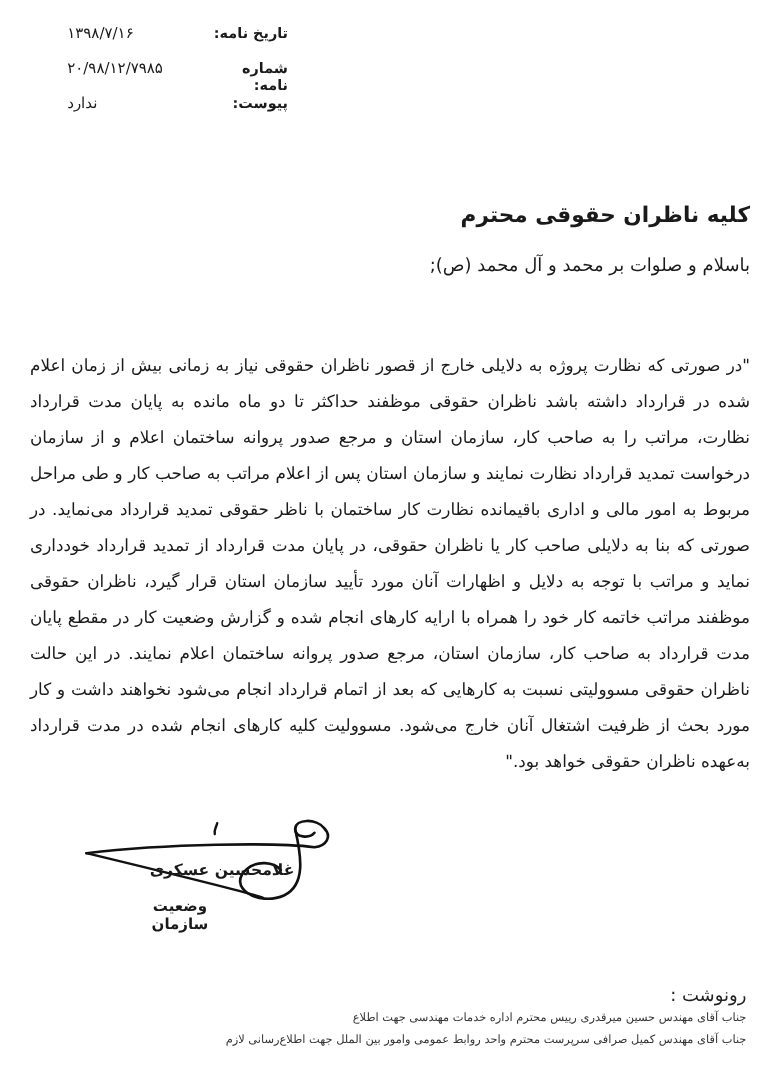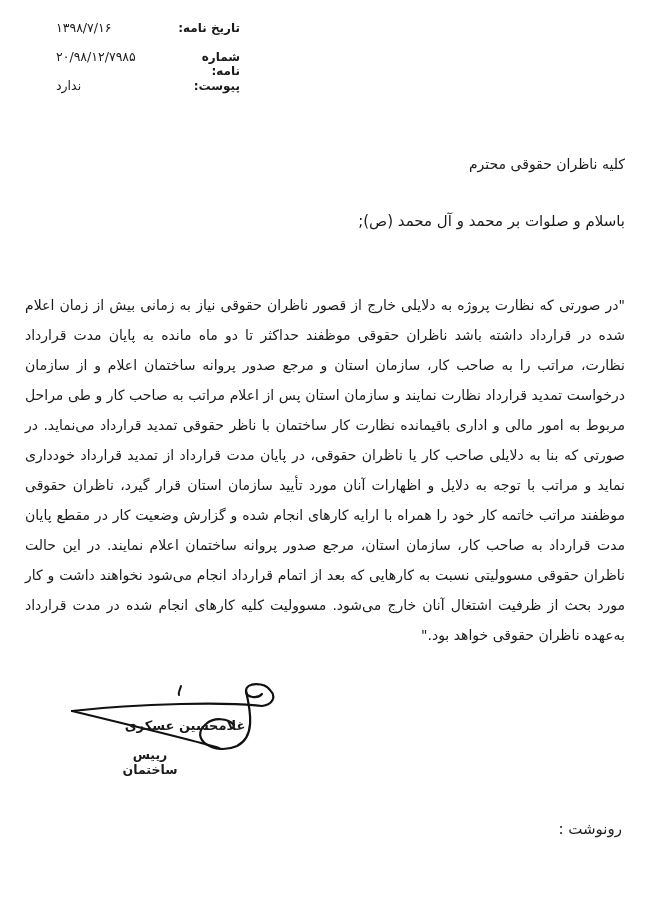--- a/index.html
+++ b/index.html
@@ -15,21 +15,21 @@
   }
   
   .meta{position:absolute;top:20px;left:28px;width:212px;}
   .meta-row{display:flex;direction:rtl;align-items:baseline;height:29px;}
   .meta-label{font-weight:bold;font-size:12px;width:66px;flex:none;}
   .meta-value{font-weight:normal;font-size:12.5px;flex:1;text-align:left;padding-left:28px;}
   
   .basmala{position:absolute;top:118px;left:185px;width:160px;text-align:center;
     font-weight:bold;font-size:14px;}
   
-  .recipient{position:absolute;top:156px;right:25px;font-weight:normal;font-size:14px;}
+  .recipient{position:absolute;top:169px;right:25px;font-weight:bold;font-size:18px;}
   
   .salutation{position:absolute;top:212px;right:25px;font-size:15px;}
   
   .intro{position:absolute;top:243px;right:38px;left:25px;font-size:13px;
     text-align:right;white-space:nowrap;}
   
   .body-text{position:absolute;top:290px;right:25px;left:25px;
     font-size:14px;line-height:30px;text-align:justify;text-justify:inter-word;}
   
   .sig-wrap{position:absolute;top:665px;left:40px;width:260px;height:100px;}
@@ -74,17 +74,21 @@
 
   <div class="sig-wrap">
     <svg class="sig-svg" width="260" height="100" viewBox="0 0 260 100" fill="none">
       <path d="M32,46 C100,38 190,37 222,41 C232,40 237,32 230,25 C224,17 206,17 206,26 C206,33 218,34 222,29" stroke="#111" stroke-width="2.2" stroke-linecap="round" fill="none"></path>
       <path d="M206,26 C211,48 215,72 197,81 C175,91 148,74 166,59 C174,52 188,53 194,60" stroke="#111" stroke-width="2.2" stroke-linecap="round" fill="none"></path>
       <path d="M32,46 C90,60 160,77 179,83" stroke="#111" stroke-width="2" stroke-linecap="round" fill="none"></path>
       <path d="M141,21 c-1,4 -3,6 -2,9" stroke="#111" stroke-width="2" stroke-linecap="round" fill="none"></path>
     </svg>
   </div>
   <div class="sig-name">غلامحسین عسکری</div>
-  <div class="sig-title">رییس ساختمان</div>
+  <div class="sig-title">وضعیت سازمان</div>
 
   <div class="cc-label">رونوشت :</div>
+  <div class="cc-items">
+    <span class="cc-item">جناب آقای مهندس حسین میرقدری رییس محترم اداره خدمات مهندسی جهت اطلاع</span>
+    <span class="cc-item">جناب آقای مهندس کمیل صرافی سرپرست محترم واحد روابط عمومی وامور بین الملل جهت اطلاع‌رسانی لازم</span>
+  </div>
 
 </div>
 
 </body></html>

